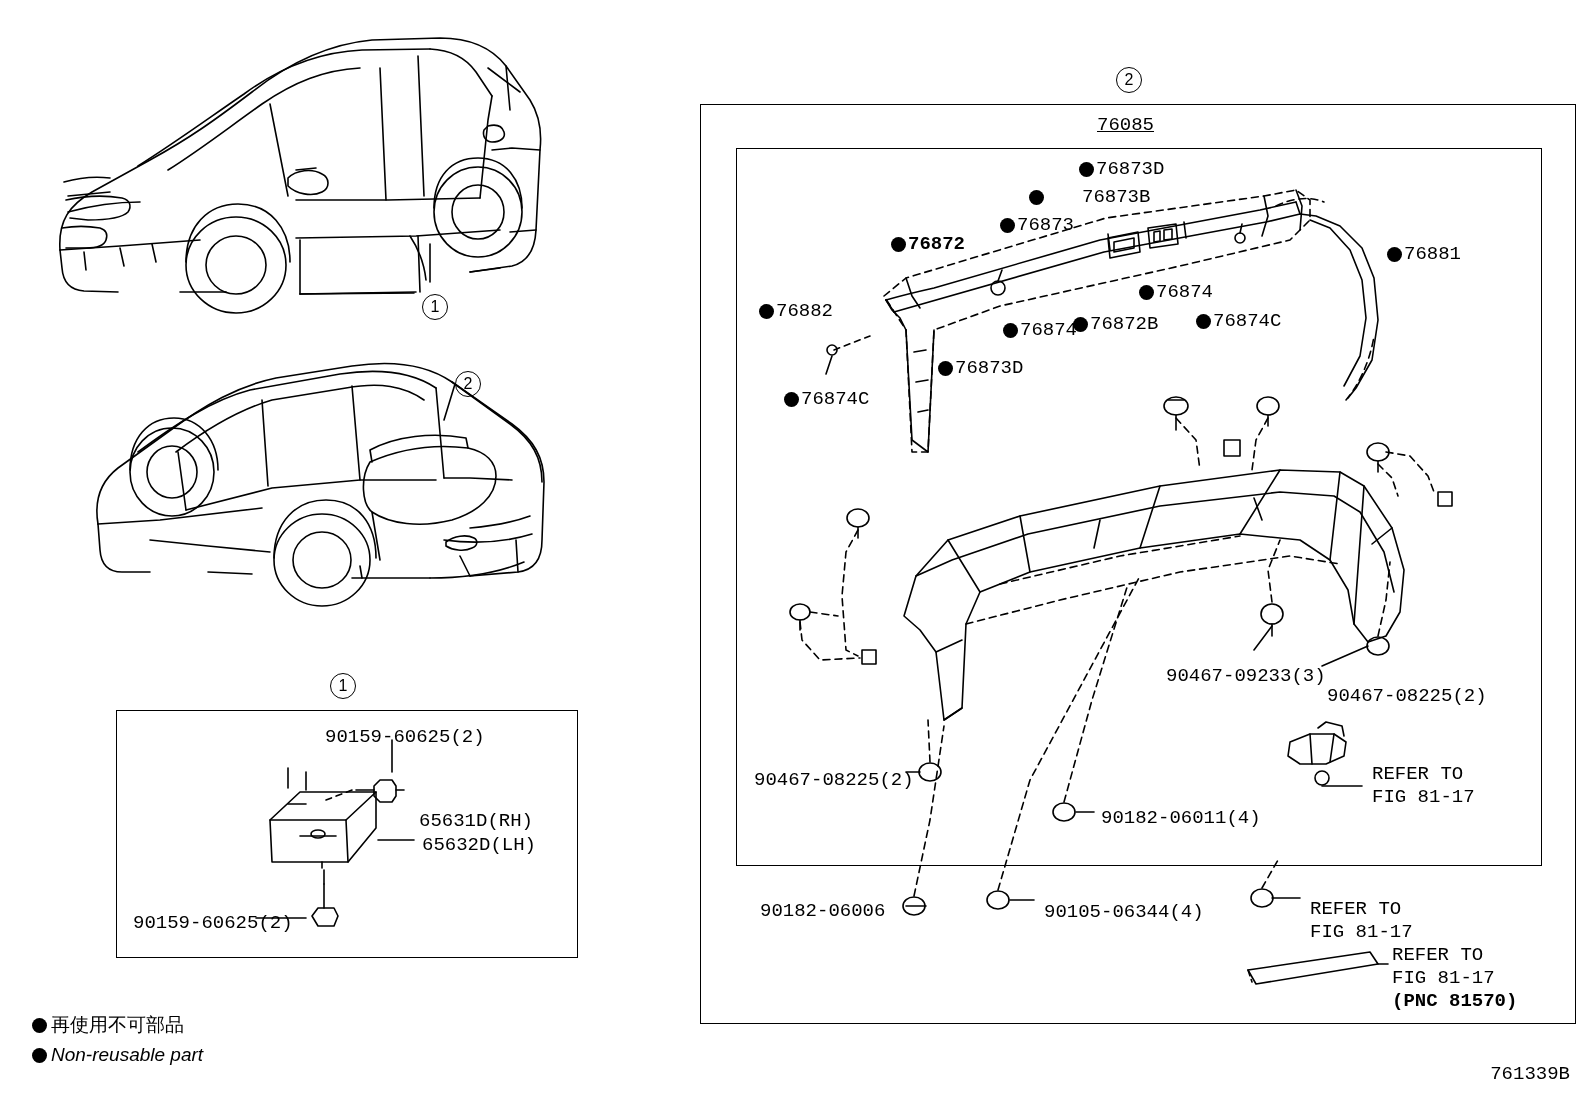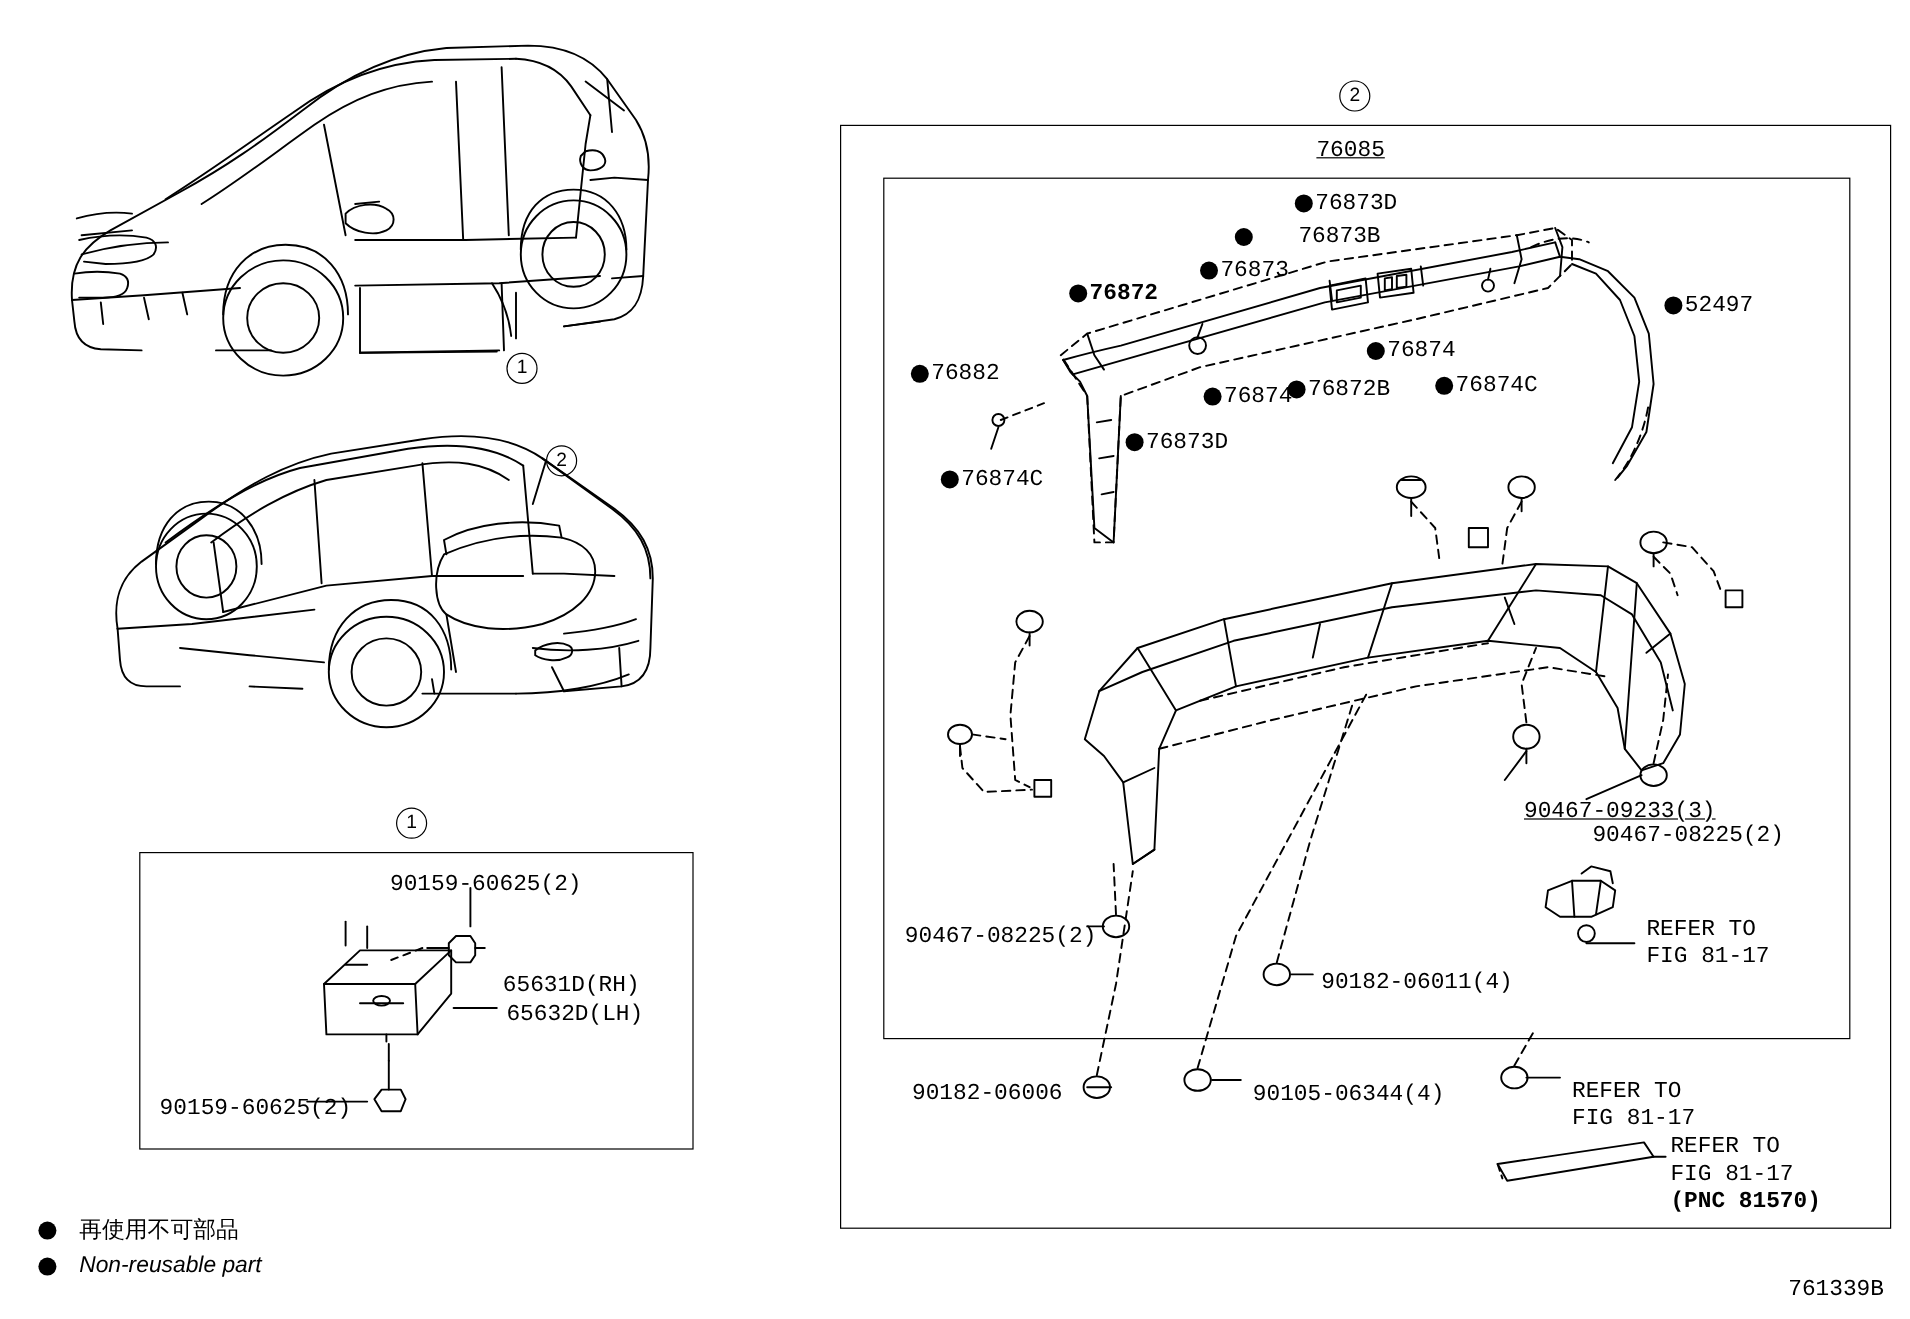--- a/index.html
+++ b/index.html
@@ -56,21 +56,21 @@
   }
   .panel {
     position: absolute;
     border: 1.6px solid #000;
     box-sizing: border-box;
   }
   .legend-row {
     position: absolute;
     display: flex;
     align-items: center;
-    gap: 19px;
+    gap: 4px;
   }
   .legend-dot {
     width: 15px; height: 15px;
     border-radius: 50%;
     background: #000;
     flex: 0 0 auto;
   }
   .legend-text {
     font-size: 19px;
     font-family: "Liberation Sans", sans-serif;
@@ -367,21 +367,21 @@
   <div class="dot" style="left:1029px; top:190px;"></div>
   <div class="lbl" style="left:1046px; top:186px;margin-left:36px;">76873B</div>
 
   <div class="dot" style="left:1000px; top:218px;"></div>
   <div class="lbl" style="left:1017px; top:214px;">76873</div>
 
   <div class="dot" style="left:891px; top:237px;"></div>
   <div class="lbl" style="left:908px; top:233px;font-weight:bold;">76872</div>
 
   <div class="dot" style="left:1387px; top:247px;"></div>
-  <div class="lbl" style="left:1404px; top:243px;">52497</div>
+  <div class="lbl" style="left:1404px; top:243px;">76881</div>
 
   <div class="dot" style="left:1139px; top:285px;"></div>
   <div class="lbl" style="left:1156px; top:281px;">76874</div>
 
   <div class="dot" style="left:759px; top:304px;"></div>
   <div class="lbl" style="left:776px; top:300px;">76882</div>
 
   <div class="dot" style="left:1196px; top:314px;"></div>
   <div class="lbl" style="left:1213px; top:310px;">76874C</div>
 
@@ -390,21 +390,21 @@
 
   <div class="dot" style="left:1003px; top:323px;"></div>
   <div class="lbl" style="left:1020px; top:319px;">76874</div>
 
   <div class="dot" style="left:938px; top:361px;"></div>
   <div class="lbl" style="left:955px; top:357px;">76873D</div>
 
   <div class="dot" style="left:784px; top:392px;"></div>
   <div class="lbl" style="left:801px; top:388px;">76874C</div>
 
-  <div class="lbl" style="left:1270px; top:665px;text-decoration:underline;">90467-09233(3)</div>
+  <div class="lbl" style="left:1166px; top:665px;">90467-09233(3)</div>
   <div class="lbl" style="left:1327px; top:685px;">90467-08225(2)</div>
   <div class="lbl" style="left:754px; top:769px;">90467-08225(2)</div>
   <div class="lbl" style="left:1101px; top:807px;">90182-06011(4)</div>
   <div class="lbl" style="left:760px; top:900px;">90182-06006</div>
   <div class="lbl" style="left:1044px; top:901px;">90105-06344(4)</div>
 
   <div class="lbl" style="left:1372px; top:763px;">REFER TO</div>
   <div class="lbl" style="left:1372px; top:786px;">FIG 81-17</div>
   <div class="lbl" style="left:1310px; top:898px;">REFER TO</div>
   <div class="lbl" style="left:1310px; top:921px;">FIG 81-17</div>

